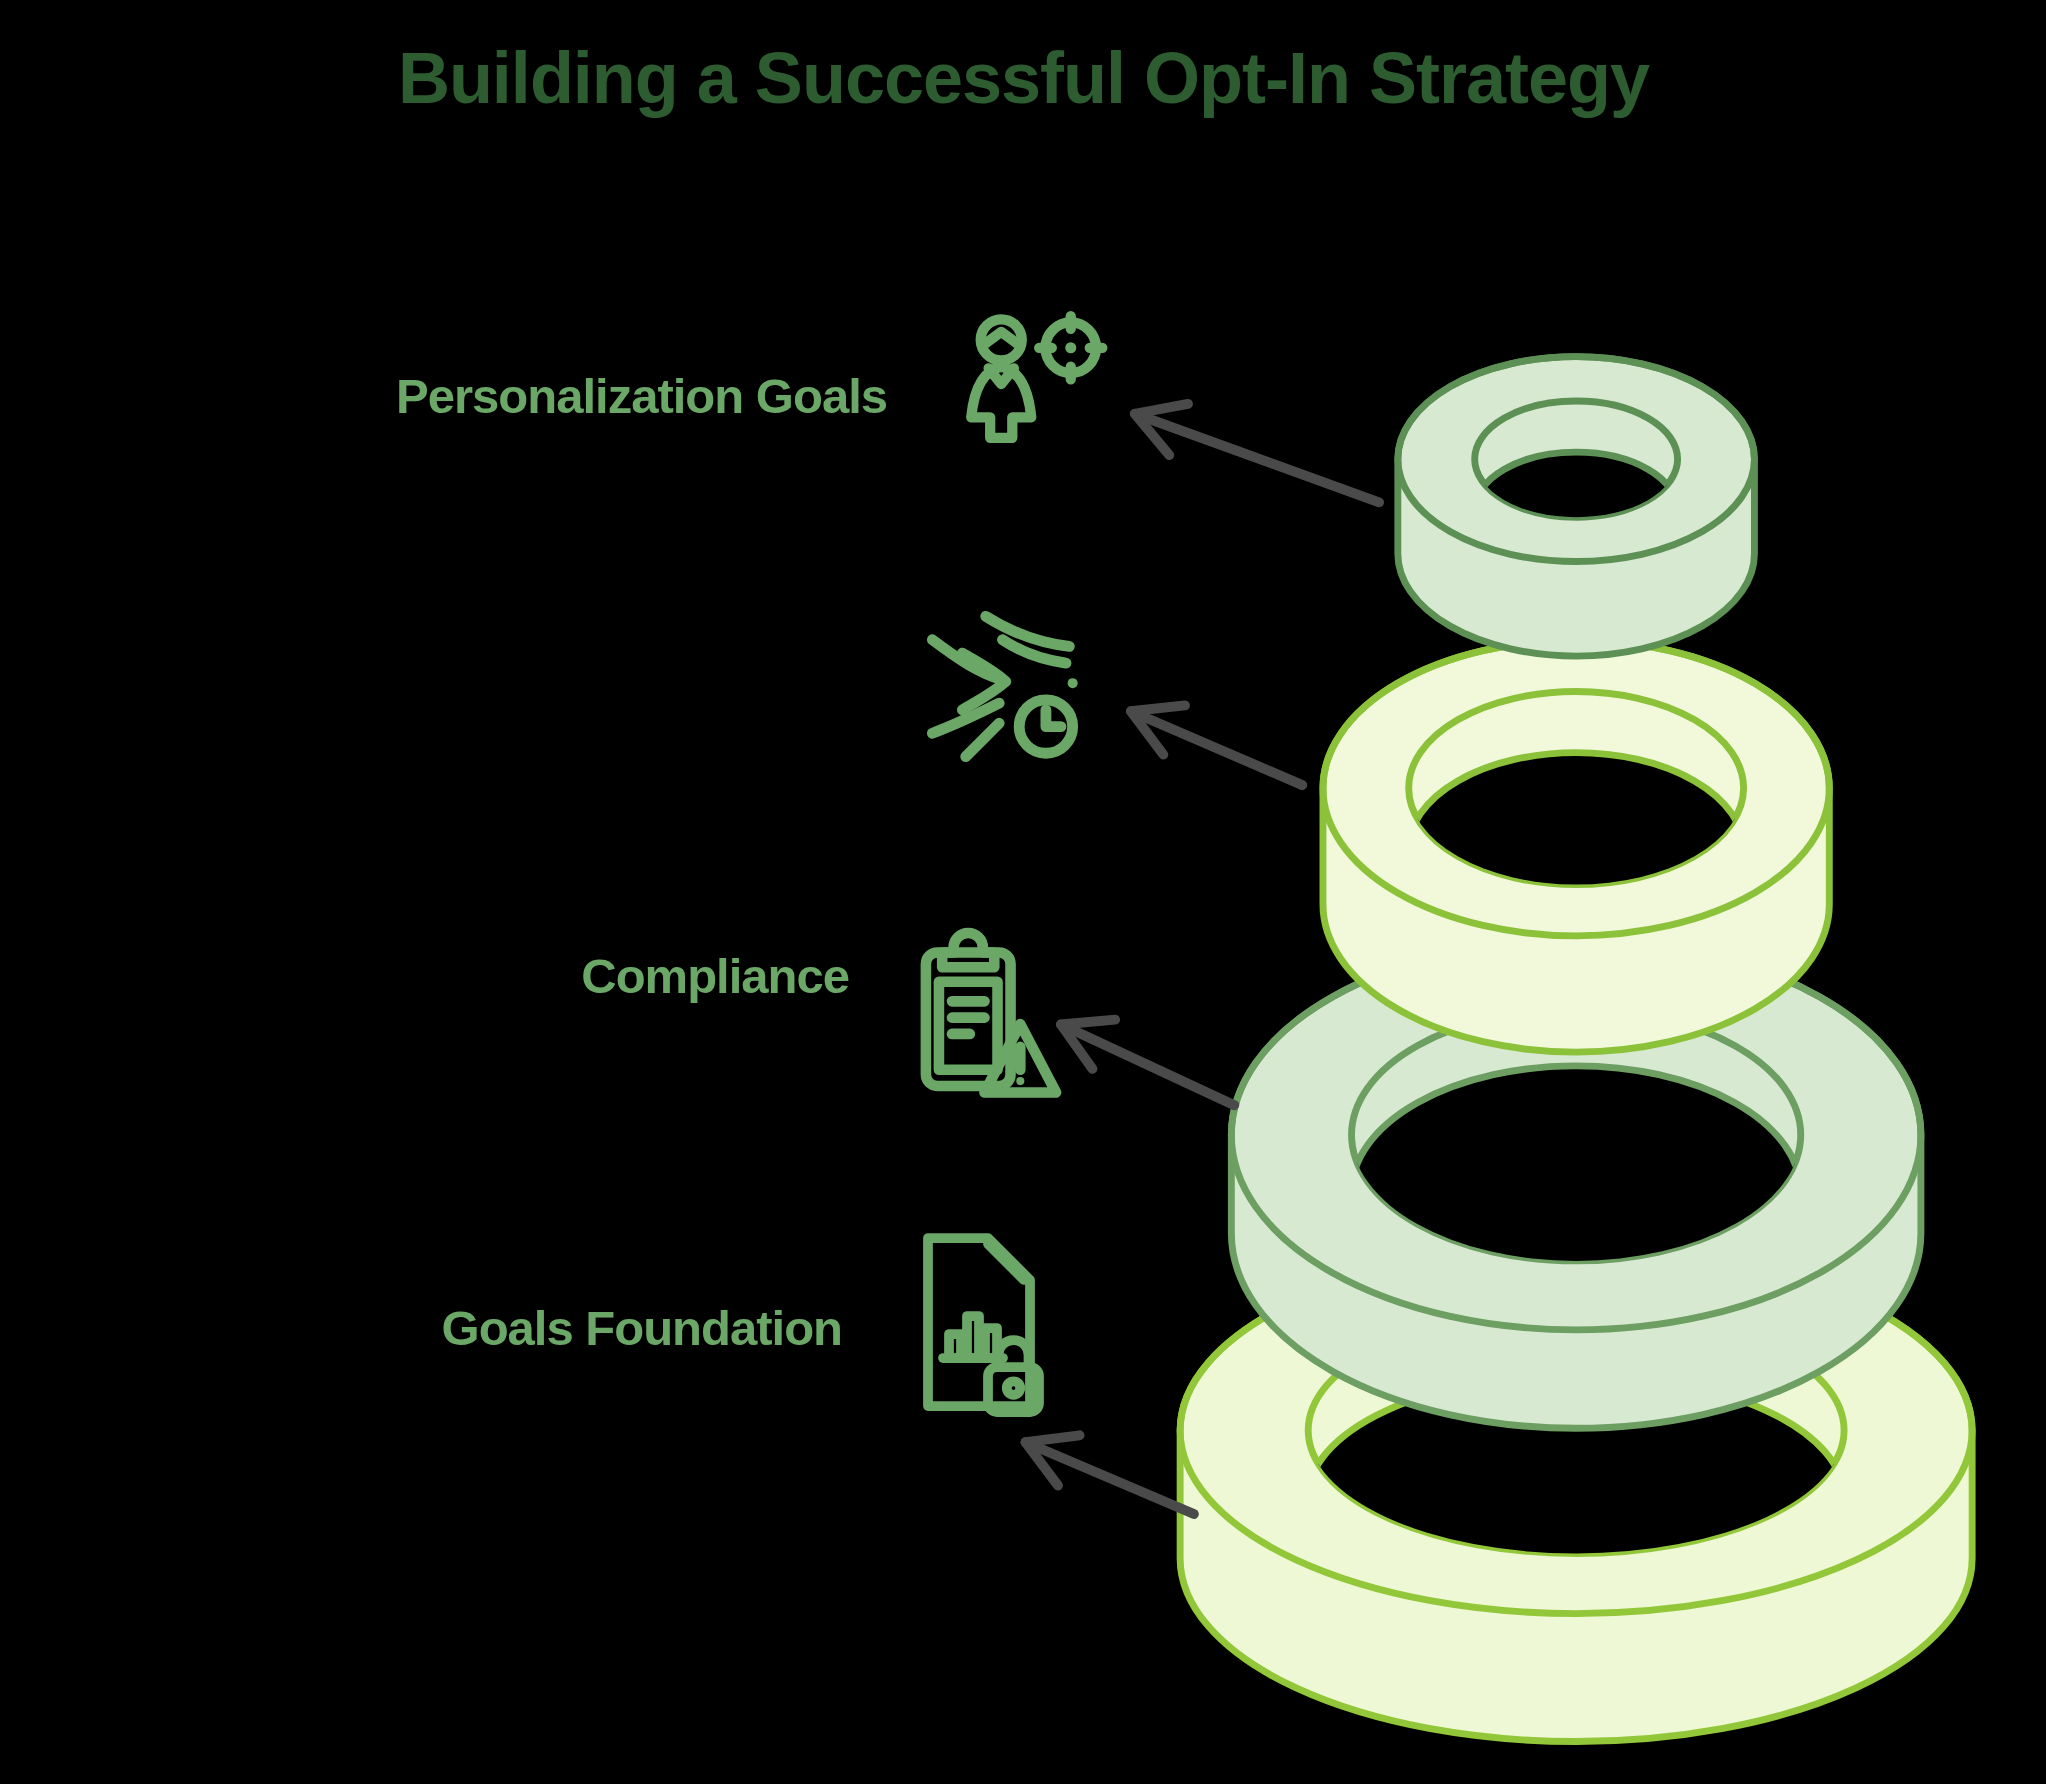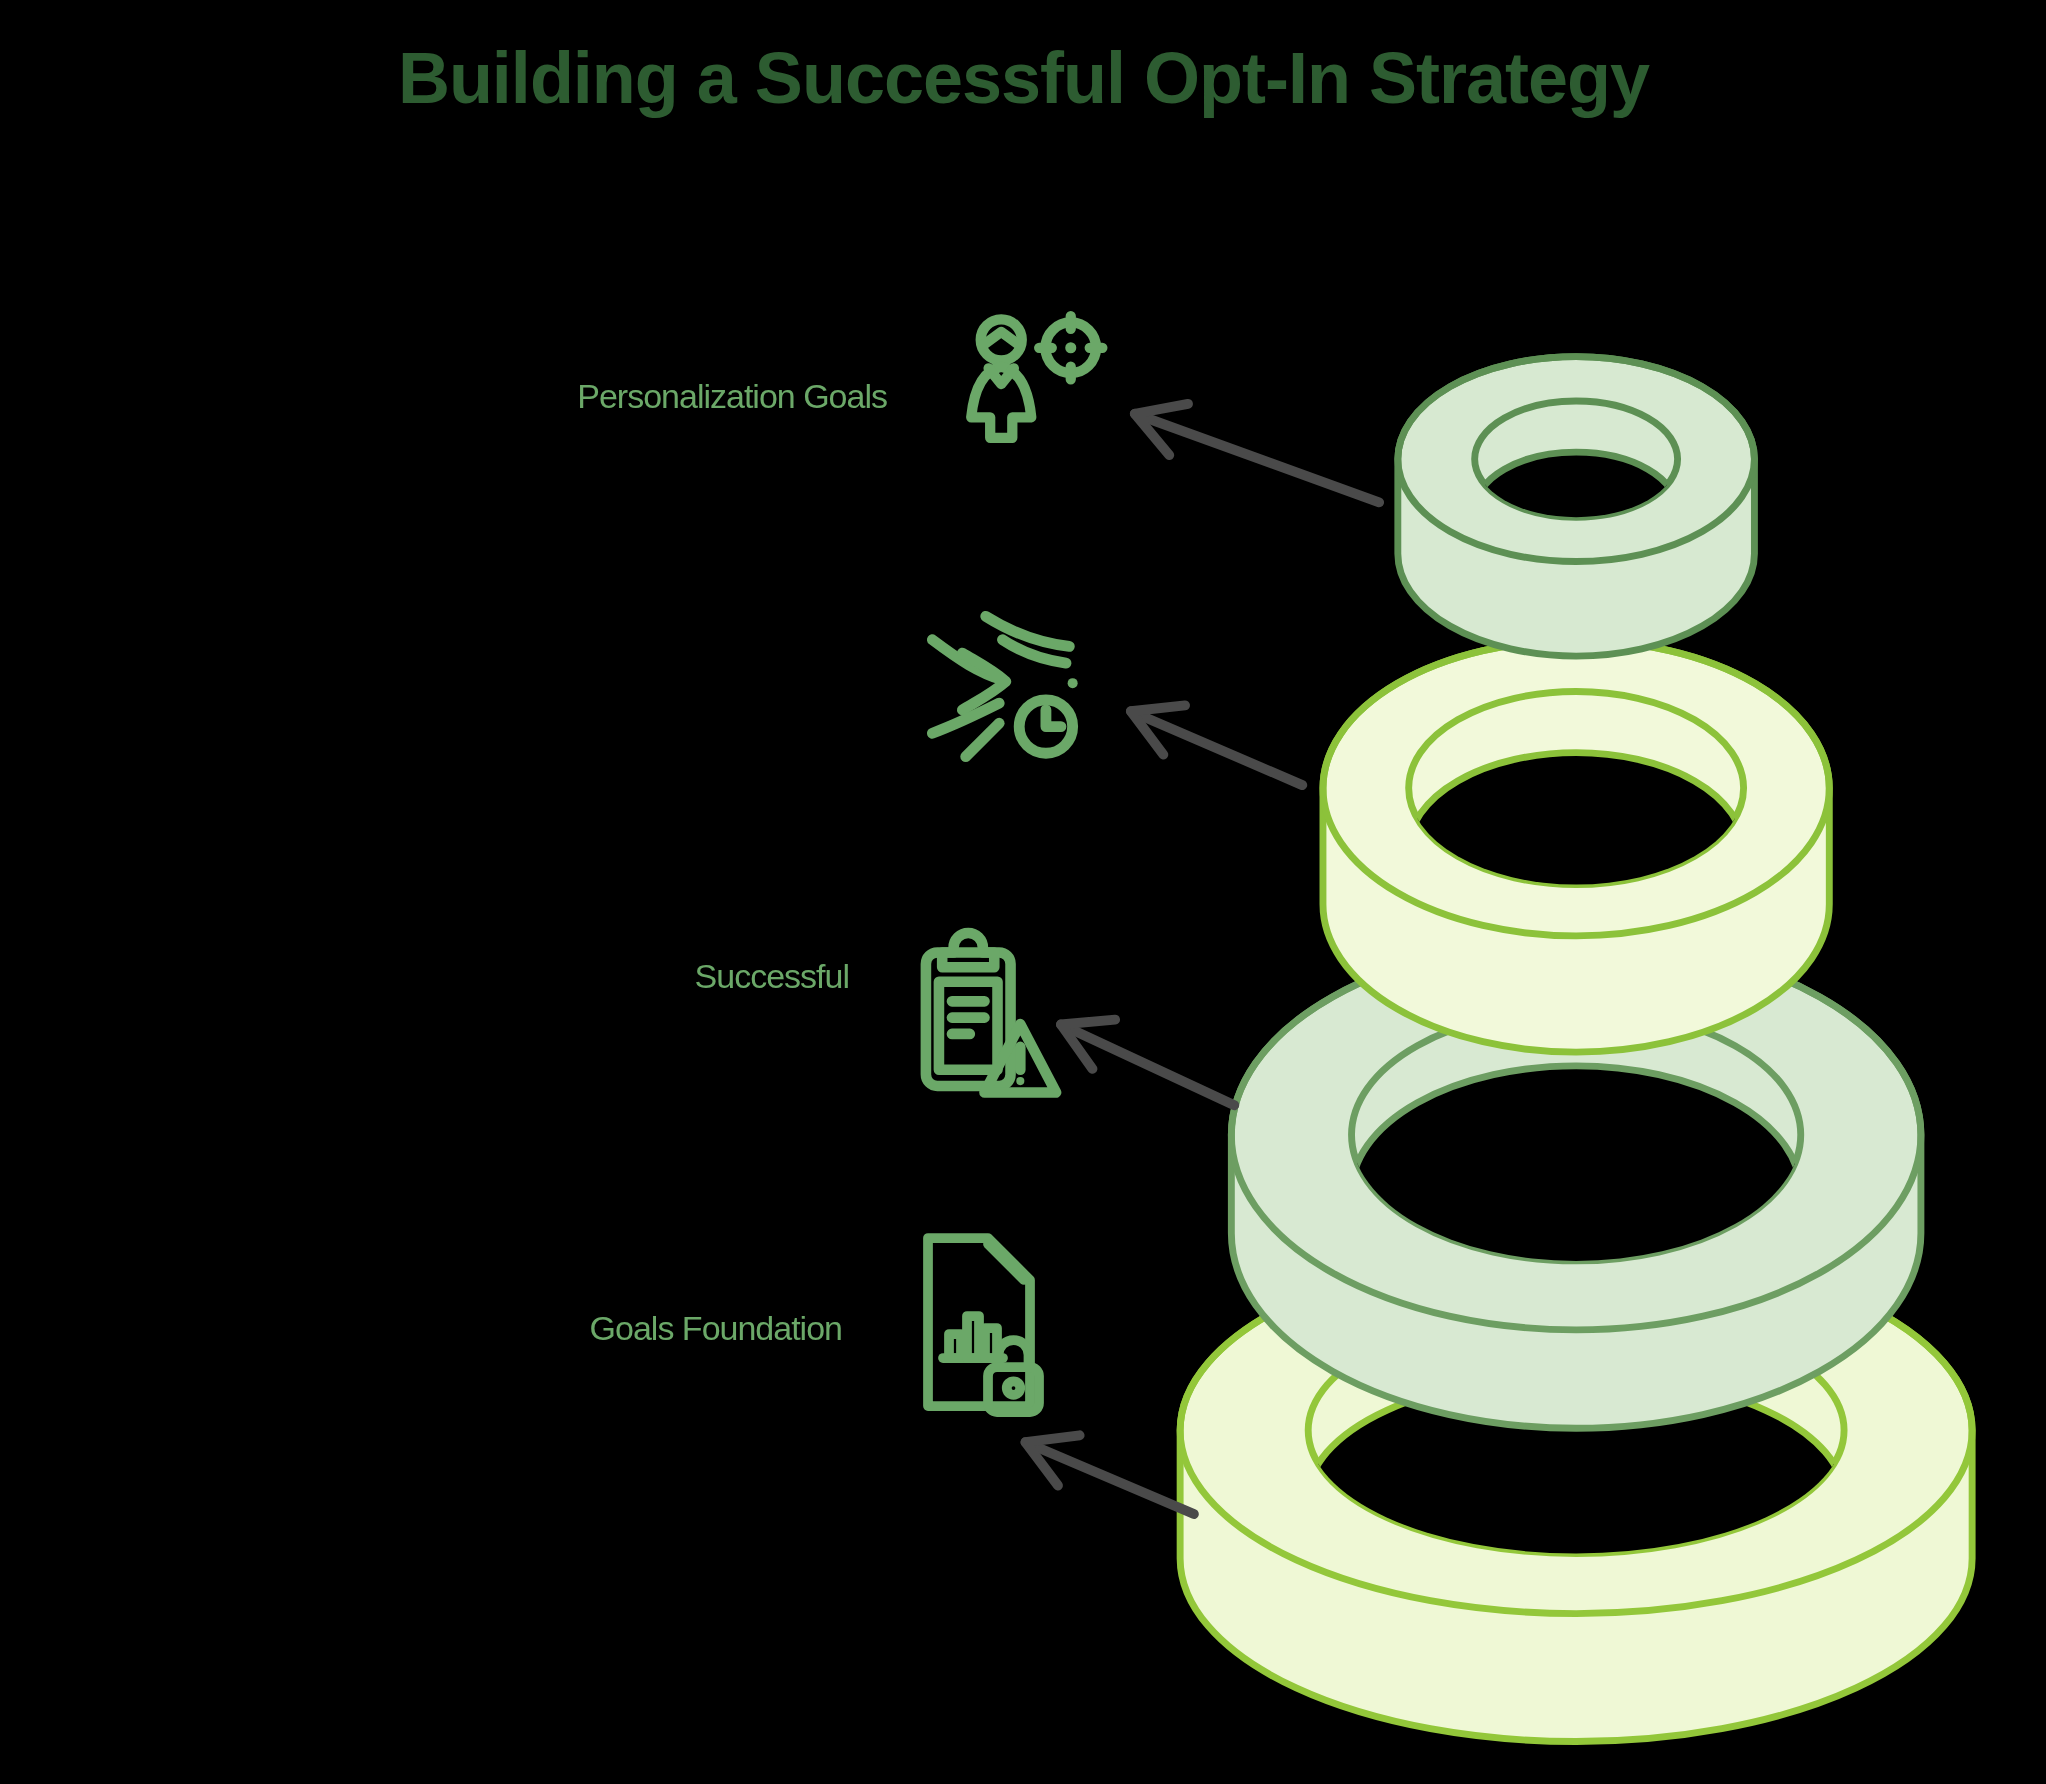--- a/index.html
+++ b/index.html
@@ -7,21 +7,21 @@
     position:relative;width:2047px;height:1785px;overflow:hidden;
     background:var(--background,#000);
     font-family:"Liberation Sans","DejaVu Sans",sans-serif;
   }
   .title{
     position:absolute;left:0;top:37px;width:100%;text-align:center;
     font-size:72px;font-weight:700;letter-spacing:-1px;
     color:var(--title,#2d5c31);
   }
   .label{
-    position:absolute;text-align:right;font-weight:400;font-size:34px;
+    position:absolute;text-align:right;font-weight:700;font-size:49px;
     letter-spacing:-1px;line-height:57px;color:var(--label,#6ba868);
     white-space:nowrap;
   }
   .label.two-line{line-height:65px;}
   .icon-box{position:absolute;}
   .icon-g{fill:none;stroke-width:6.5;stroke-linecap:round;stroke-linejoin:round;}
   .ring{stroke-width:7;stroke-linejoin:round;}
   .arrow-g{fill:none;stroke-width:10;stroke-linecap:round;stroke-linejoin:round;}
   svg{display:block;overflow:visible;}
 </style>
@@ -97,21 +97,21 @@
         <path d="M1109 1085 L1077 1040 L1132 1035"></path>
     </g>
     <g class="arrow-g" stroke="#4a4a4a">
       <path d="M1212 1537 L1041 1464"></path>
         <path d="M1074 1508 L1041 1464 L1096 1457"></path>
     </g>
   </svg>
 
   <div class="label" style="top:368px;right:1160px;">Personalization Goals</div>
   <div class="label two-line" style="top:944px;right:1198px;">
-    <div>Successful</div>
+    <div>Compliance</div>
   </div>
   <div class="label" style="top:1300px;right:1205px;">Goals Foundation</div>
 
   <div class="icon-box" style="left:957px;top:313px;width:158px;height:158px;">
     <svg width="158" height="158" viewBox="0 0 100 100">
       <g class="icon-g" stroke="#6ba868">
         <circle cx="28" cy="17" r="13"></circle>
         <path d="M17 20 L28 12 L39 20"></path>
         <path d="M9 66 C11 46 18 36 28 34 C38 36 45 46 47 66 L35 66 L35 79 L21 79 L21 66 Z"></path>
         <path d="M20 35 L28 45 L36 35"></path>

